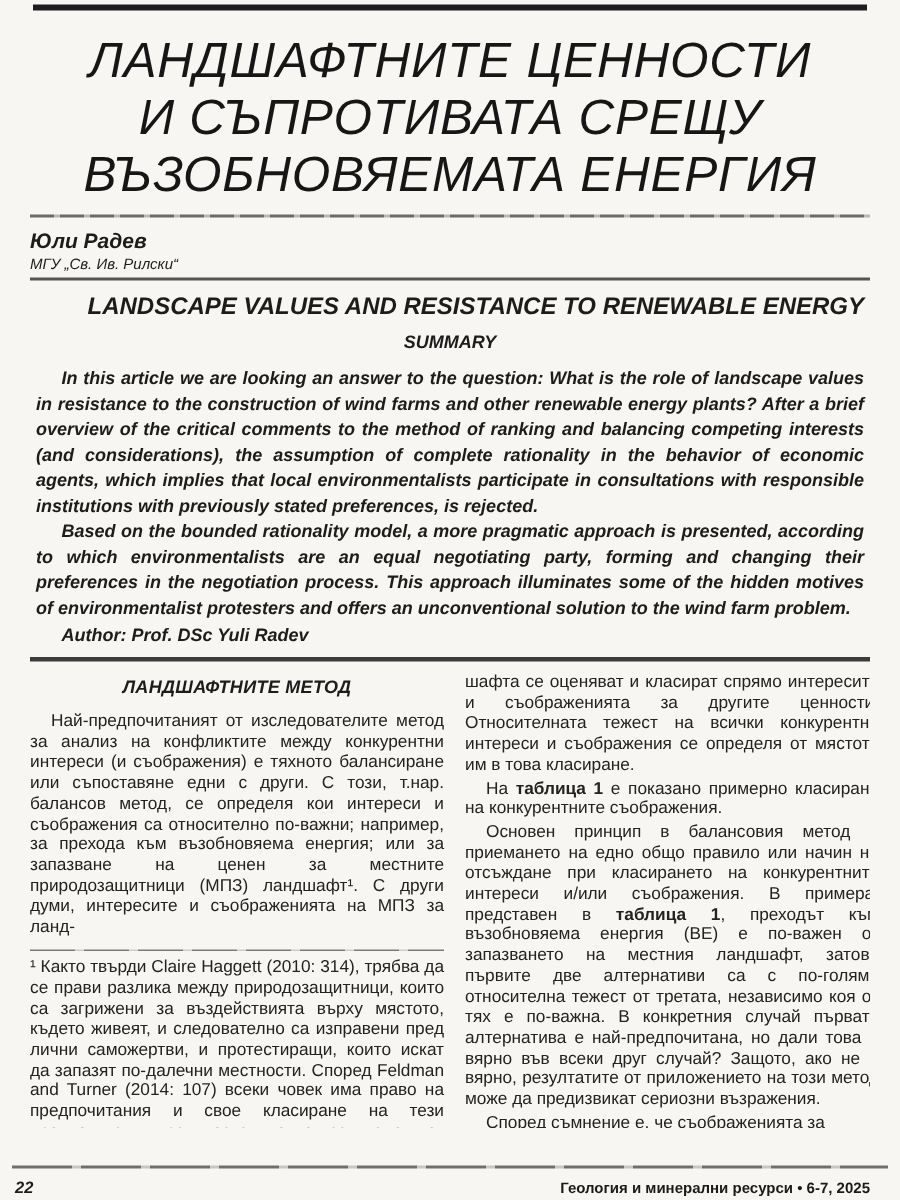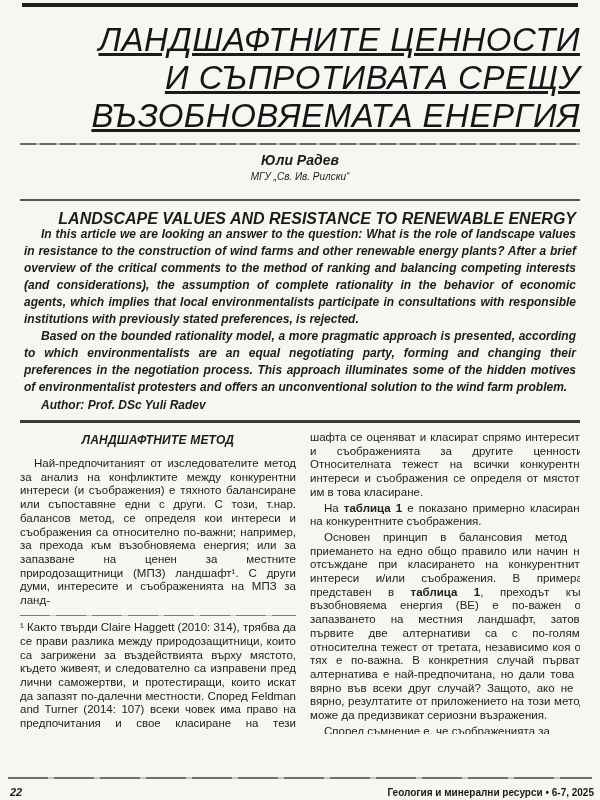--- a/index.html
+++ b/index.html
@@ -13,25 +13,25 @@
   .page{position:relative;width:600px;height:800px;box-sizing:border-box;padding:0 20px;}
 
   
   .rule-top{height:4px;background:#1e1e1e;margin:3px 2px 0 2px;}
   .rule-dashed{height:2px;margin:0 0;
     background:repeating-linear-gradient(90deg,#6a6a6a 0 16px,#b9b7b0 16px 20px);}
   .rule-thin{height:2px;background:#555;}
   .rule-strong{height:3px;background:#3b3b3b;}
 
   
-  .title{margin:14px 0 8px 0;text-align:right;text-decoration:underline;}
+  .title{margin:14px 0 8px 0;text-align:center;}
   .title span{display:block;font-style:italic;font-weight:400;font-size:33px;line-height:38px;letter-spacing:0.5px;color:#161616;}
 
   
-  .author-block{text-align:center;margin:7px 0 14px 0;}
+  .author-block{text-align:left;margin:7px 0 0 0;}
   .author-name{font-weight:700;font-style:italic;font-size:14px;line-height:17px;}
   .author-aff{font-style:italic;font-size:10px;line-height:16px;}
 
   
   .summary{margin:10px 4px 6px 4px;}
   .summary .s-head{ text-align:right;font-weight:700;font-style:italic;font-size:16px;line-height:15px;margin-top:6px;}
   .summary .s-sub{ text-align:center;font-weight:700;font-style:italic;font-size:12px;line-height:15px;margin:9px 0 8px 0;}
   .summary p{margin:0;font-weight:700;font-style:italic;font-size:12px;line-height:17px;text-align:justify;text-indent:17px;}
   .summary .s-author{margin-top:1px;font-style:italic;}
 
@@ -41,21 +41,21 @@
   .col p{margin:0 0 2px 0;font-size:11.5px;line-height:13.7px;text-align:justify;color:#222;}
   .col p.indent{text-indent:14px;}
   .section-heading{text-align:center;font-weight:700;font-style:italic;font-size:12px;margin:2px 0 10px 0;letter-spacing:0.2px;}
   .footnote-sep{height:1.5px;margin:7px 0 5px 0;
     background:repeating-linear-gradient(90deg,#7a7a76 0 30px,#cfcdc6 30px 36px);}
   .footnote{font-size:9.4px;line-height:11.2px;text-align:justify;color:#2a2a2a;margin:0;}
 
   
   .footer-rule{position:absolute;left:8px;right:8px;bottom:24px;height:2px;
     background:repeating-linear-gradient(90deg,#6f6f6b 0 40px,#c9c7c0 40px 46px);}
-  .footer{position:absolute;left:10px;right:6px;bottom:5px;display:flex;justify-content:space-between;align-items:baseline;}
+  .footer{position:absolute;left:10px;right:20px;bottom:5px;display:flex;justify-content:space-between;align-items:baseline;}
   .footer .pg{font-style:italic;font-weight:700;font-size:11px;}
   .footer .journal{font-weight:700;font-size:10px;color:#1a1a1a;}
 </style>
 </head>
 <body>
 
 <div class="page">
 
   <div class="rule-top"></div>
 
@@ -69,20 +69,21 @@
 
   <div class="author-block">
     <div class="author-name">Юли Радев</div>
     <div class="author-aff">МГУ „Св. Ив. Рилски“</div>
   </div>
 
   <div class="rule-thin"></div>
 
   <div class="summary">
     <div class="s-head">LANDSCAPE VALUES AND RESISTANCE TO RENEWABLE ENERGY</div>
+    <div class="s-sub">SUMMARY</div>
     <p>In this article we are looking an answer to the question: What is the role of landscape values in resistance to the construction of wind farms and other renewable energy plants? After a brief overview of the critical comments to the method of ranking and balancing competing interests (and considerations), the assumption of complete rationality in the behavior of economic agents, which implies that local environmentalists participate in consultations with responsible institutions with previously stated preferences, is rejected.</p>
     <p>Based on the bounded rationality model, a more pragmatic approach is presented, according to which environmentalists are an equal negotiating party, forming and changing their preferences in the negotiation process. This approach illuminates some of the hidden motives of environmentalist protesters and offers an unconventional solution to the wind farm problem.</p>
     <p class="s-author"><span>Author:</span><span> Prof. DSc Yuli Radev</span></p>
   </div>
 
   <div class="rule-strong"></div>
 
   <div class="columns">
 
     <div class="col">

